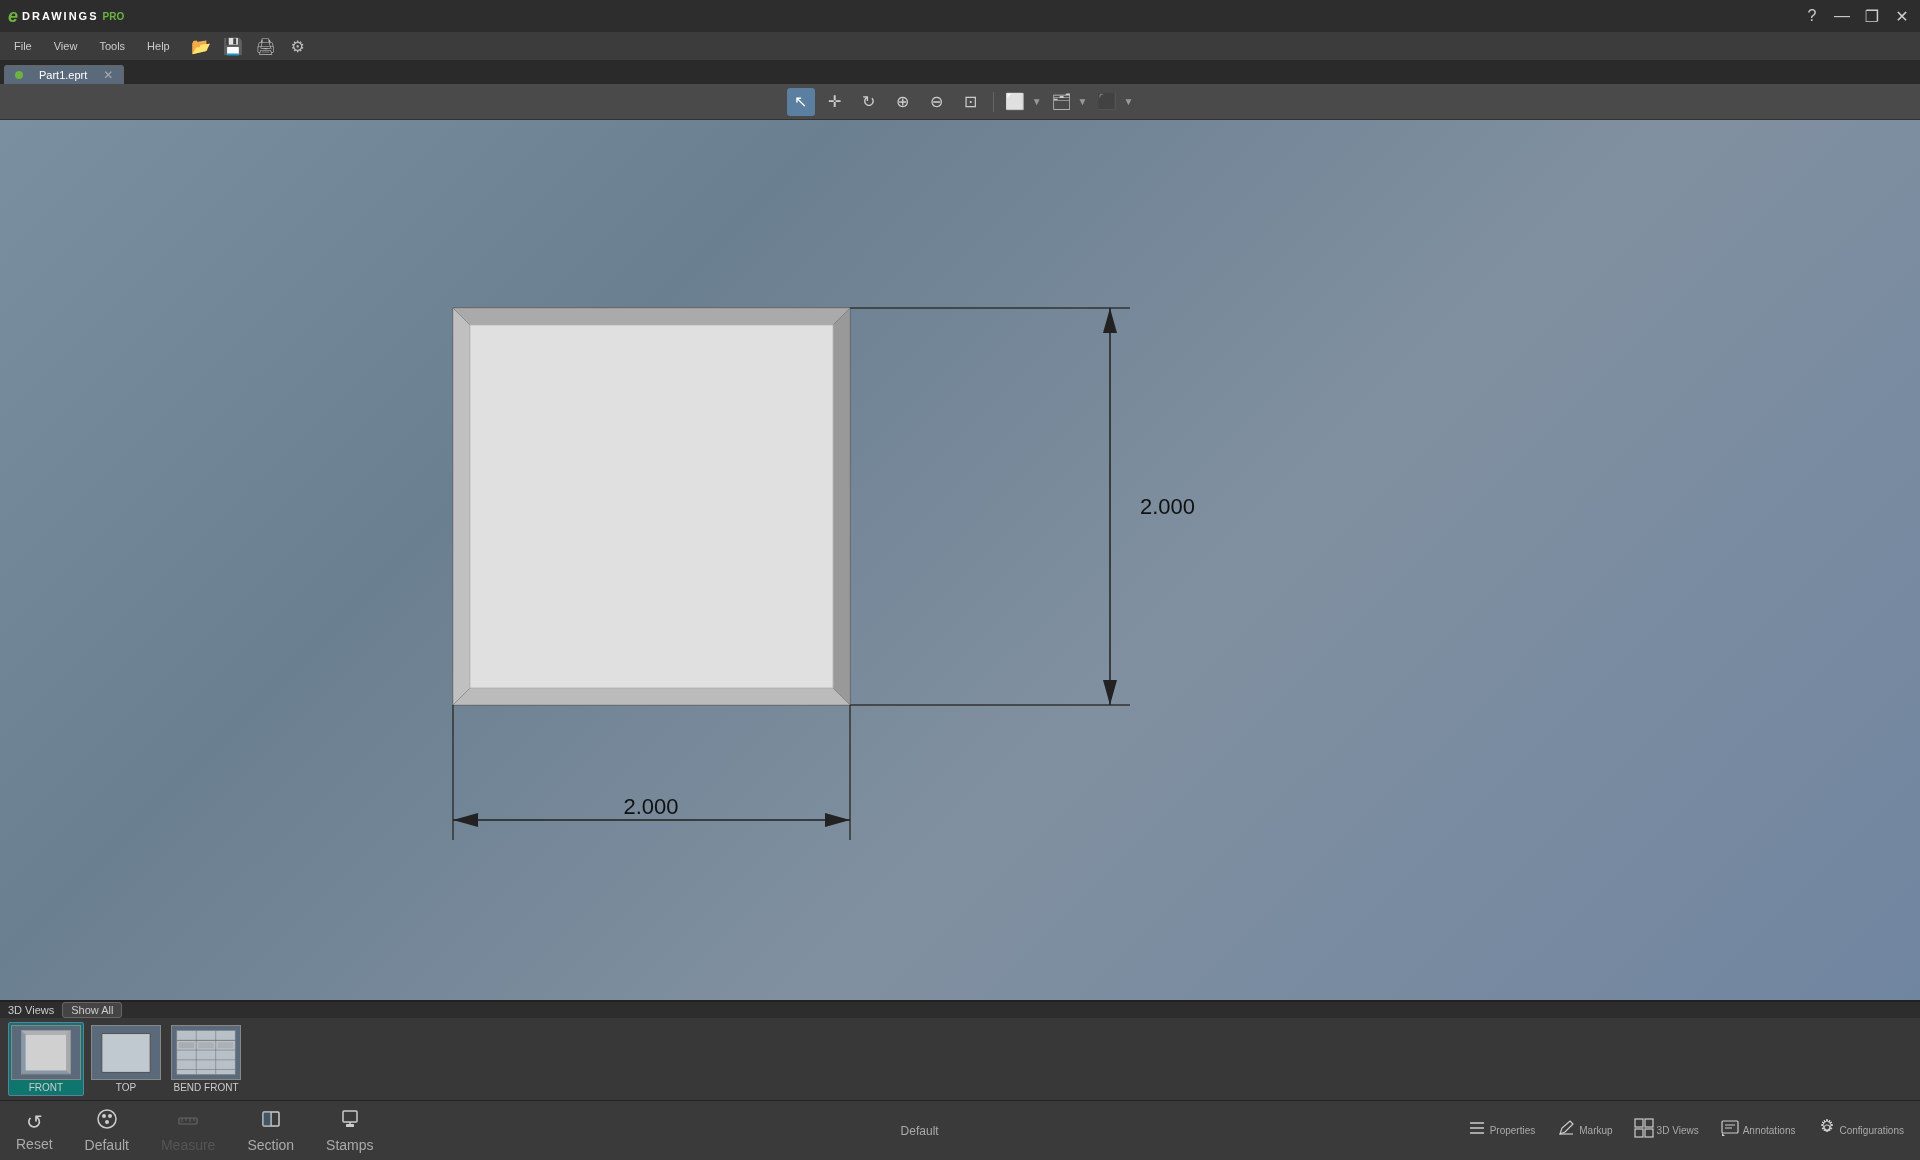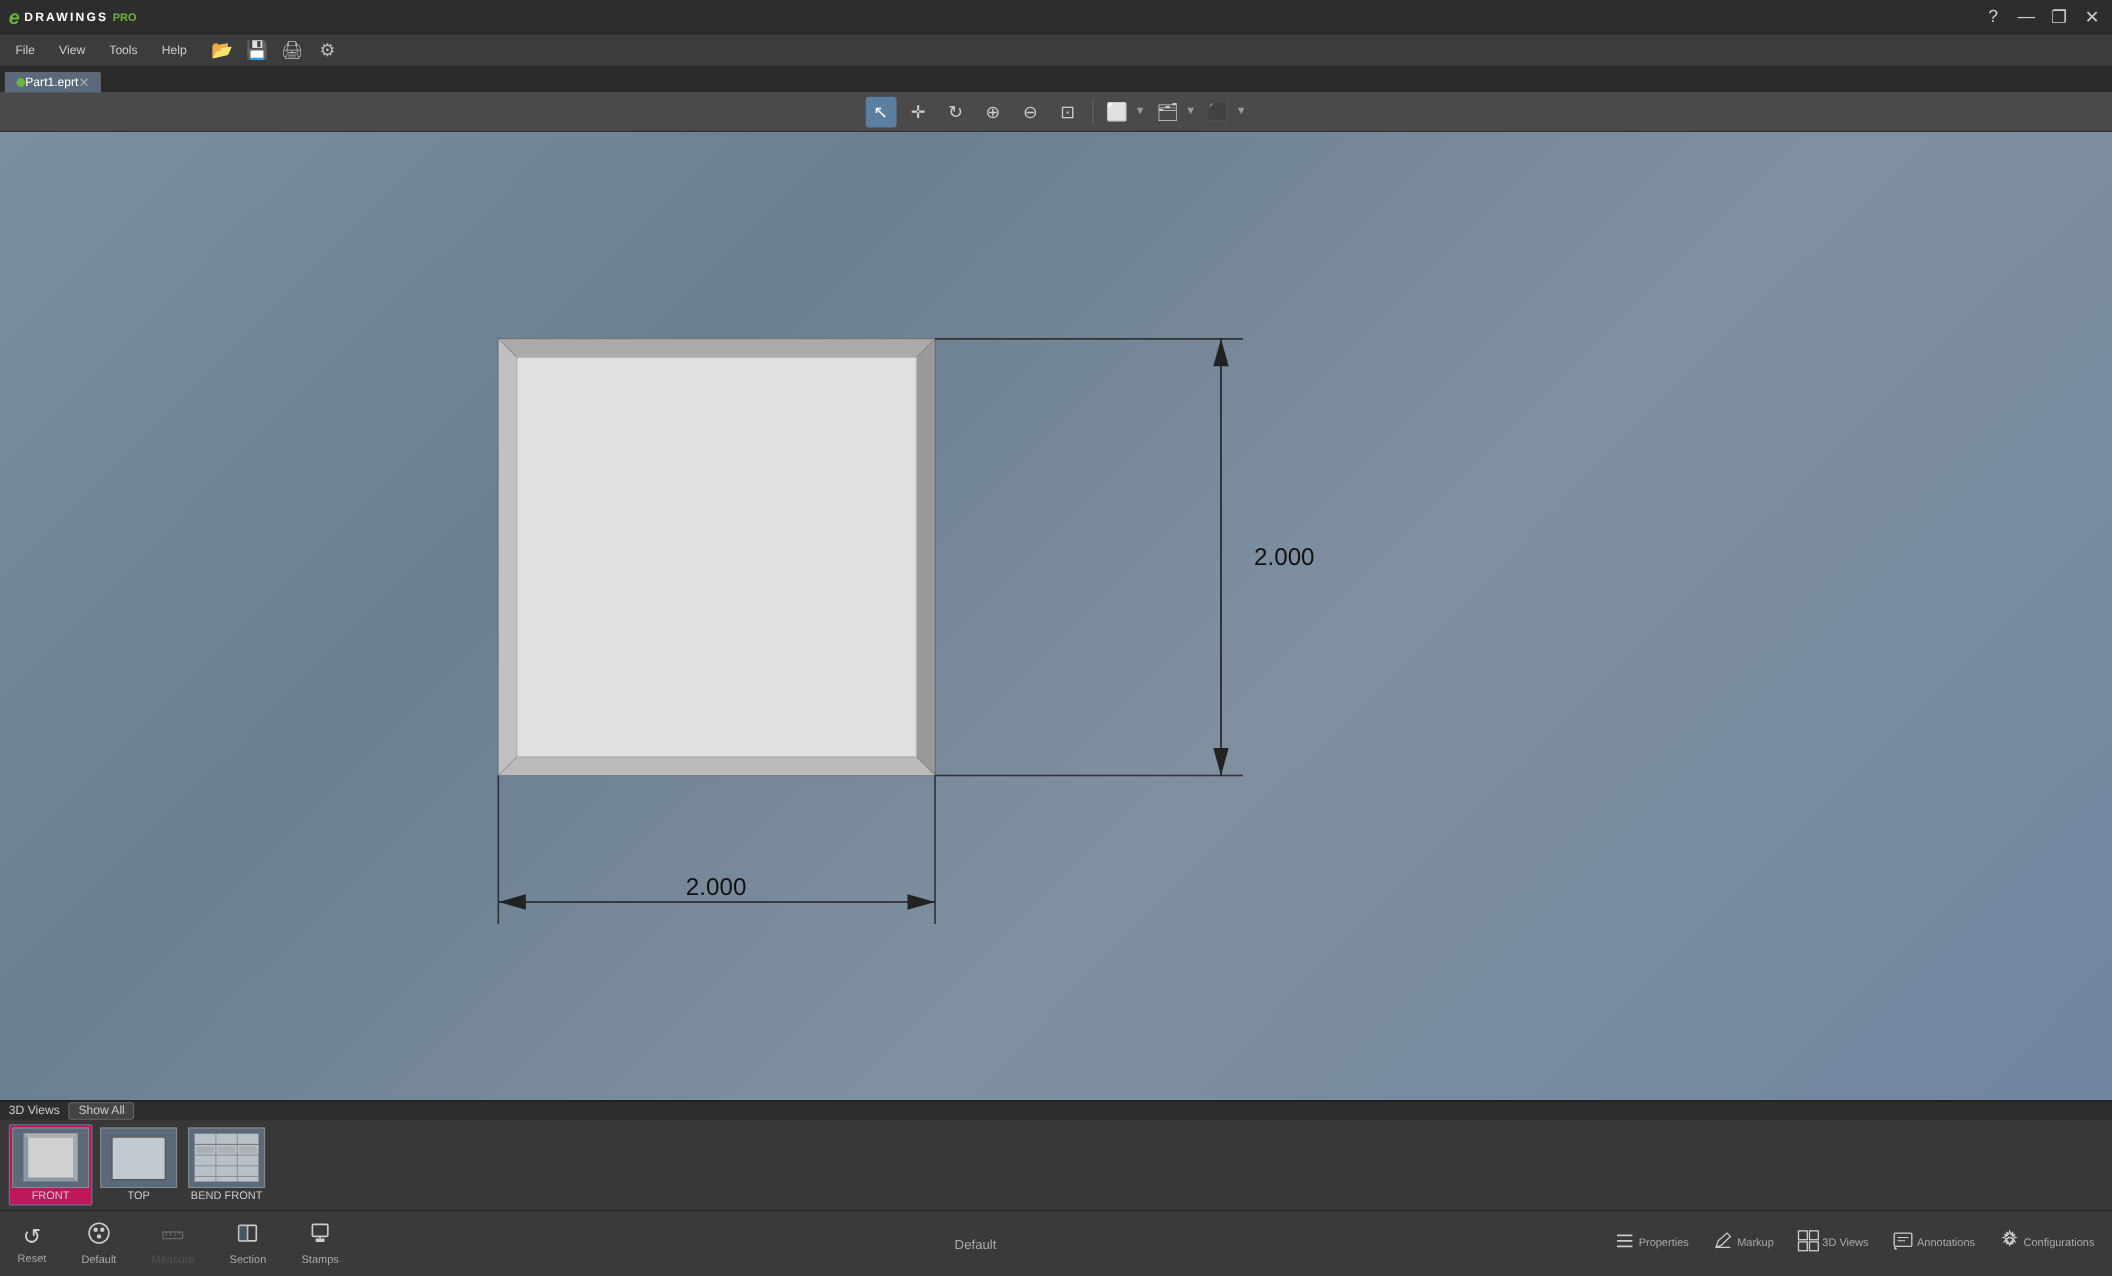--- a/index.html
+++ b/index.html
@@ -25,21 +25,21 @@
     }
     .menu-item { color: #ccc; font-size: 11px; padding: 4px 10px; cursor: pointer; border-radius: 2px; }
     #menu-icons { display: flex; align-items: center; gap: 8px; margin-left: 8px; }
     .menu-icon-btn { color: #bbb; font-size: 16px; width: 24px; height: 24px; display: flex; align-items: center; justify-content: center; cursor: pointer; }
 
     
     #tab-bar {
       width: 100%; height: 24px; background: #2a2a2a;
       display: flex; align-items: flex-end; padding-left: 4px;
     }
-    .tab { display: flex; align-items: center; gap: 0; padding: 2px 10px; background: #4a4a4a; color: #ccc; font-size: 11px; border-radius: 3px 3px 0 0; border: 1px solid #666; border-bottom: none; cursor: pointer; }
+    .tab { display: flex; align-items: center; gap: 16px; padding: 2px 10px; background: #4a4a4a; color: #ccc; font-size: 11px; border-radius: 3px 3px 0 0; border: 1px solid #666; border-bottom: none; cursor: pointer; }
     .tab.active { background: #5a6a7a; color: #fff; }
     .tab-close { font-size: 12px; cursor: pointer; color: #aaa; }
     .tab-dot { width: 8px; height: 8px; background: #6db33f; border-radius: 50%; }
 
     
     #toolbar {
       width: 100%; height: 36px; background: #4a4a4a;
       display: flex; align-items: center; justify-content: center; gap: 6px;
       border-bottom: 1px solid #333;
     }
@@ -75,38 +75,38 @@
     #show-all-btn {
       color: #ccc; font-size: 11px; padding: 1px 8px;
       border: 1px solid #666; border-radius: 3px; cursor: pointer;
       background: #444;
     }
     #views-thumbs { display: flex; align-items: center; gap: 4px; padding: 4px 8px; }
     .view-thumb {
       display: flex; flex-direction: column; align-items: center;
       cursor: pointer; border: 1px solid transparent; border-radius: 2px; padding: 2px;
     }
-    .view-thumb.active { border-color: #5a7fa0; background: #be185d; }
+    .view-thumb.active { border-color: #5a7fa0; background: #0f766e; }
     .view-thumb-img {
       width: 70px; height: 55px; background: #5a6a7a;
       border: 1px solid #888; display: flex; align-items: center; justify-content: center;
       overflow: hidden; position: relative;
     }
     .view-thumb-label { color: #ccc; font-size: 10px; margin-top: 2px; }
 
     
     #status-bar {
       width: 100%; height: 60px; background: #3a3a3a;
       display: flex; align-items: center; justify-content: space-between;
       border-top: 1px solid #222;
     }
     #status-left { display: flex; align-items: center; gap: 16px; padding-left: 8px; }
     .status-tool { display: flex; flex-direction: column; align-items: center; gap: 2px; cursor: pointer; padding: 4px 8px; }
     .status-tool-icon { font-size: 20px; color: #ccc; }
-    .status-tool-label { font-size: 10px; color: #aaa; }
+    .status-tool-label { font-size: 14px; color: #aaa; }
     .status-tool.disabled .status-tool-icon { color: #666; }
     .status-tool.disabled .status-tool-label { color: #555; }
     #status-center { color: #aaa; font-size: 12px; }
     #status-right { display: flex; align-items: center; gap: 4px; padding-right: 8px; }
     .right-tool { display: flex; flex-direction: row; align-items: center; gap: 2px; cursor: pointer; padding: 4px 8px; }
     .right-tool-icon { font-size: 20px; color: #ccc; }
     .right-tool-label { font-size: 10px; color: #aaa; }
   </style>
 </head>
 <body>

